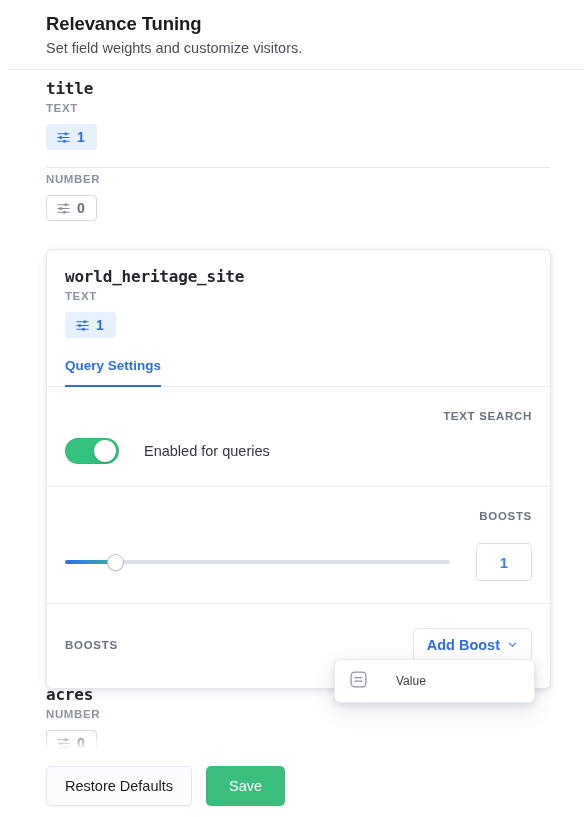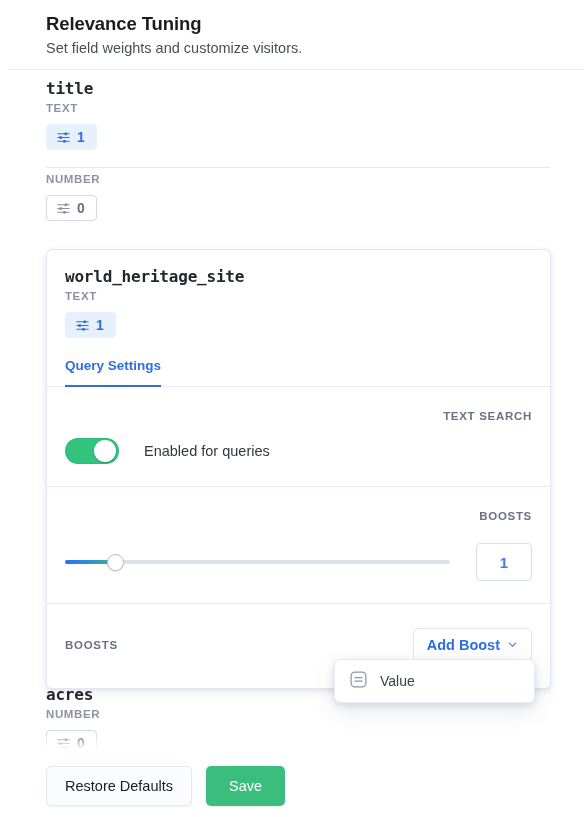--- a/index.html
+++ b/index.html
@@ -297,24 +297,24 @@
     background: #ffffff;
     border: 1px solid #e7ebf2;
     border-radius: 6px;
     box-shadow: 0 3px 7px rgba(65,78,101,0.14), 0 8px 22px rgba(65,78,101,0.12);
     padding: 6px 0;
     z-index: 60;
   }
   .dd-item {
     display: flex;
     align-items: center;
-    gap: 12px;
+    gap: 28px;
     height: 30px;
     padding: 0 14px;
-    font-size: 14px;
+    font-size: 12px;
     color: #3b4048;
     cursor: pointer;
   }
 
   
   .footer-fade {
     position: absolute;
     left: 0; bottom: 63px;
     width: 584px;
     height: 20px;

